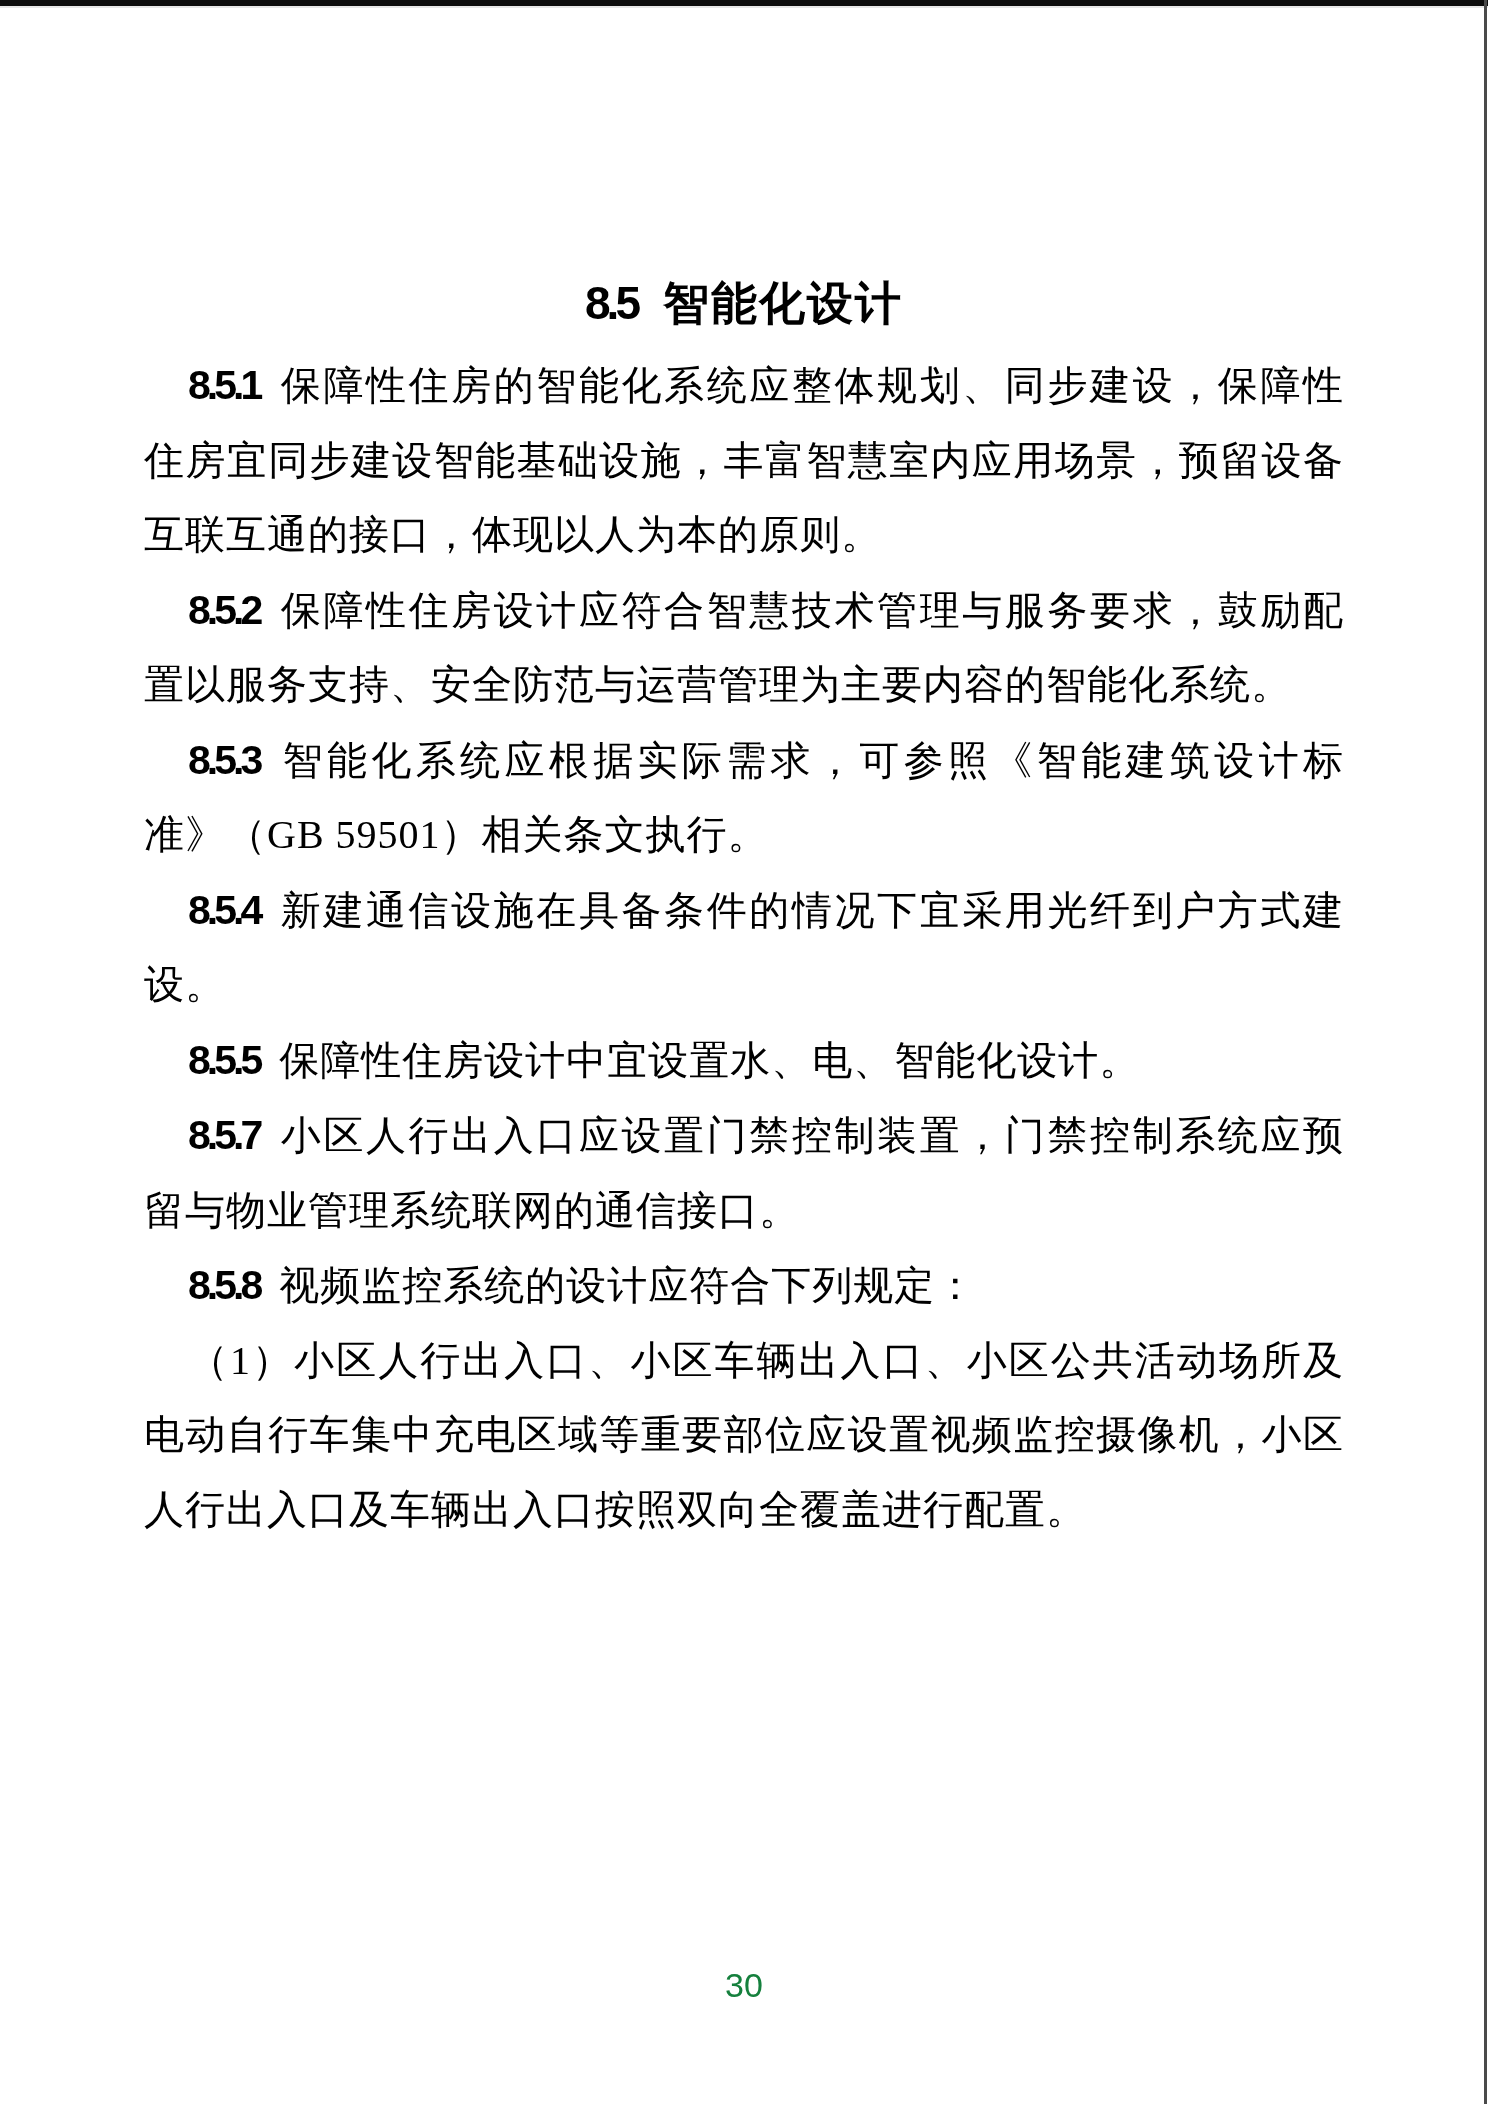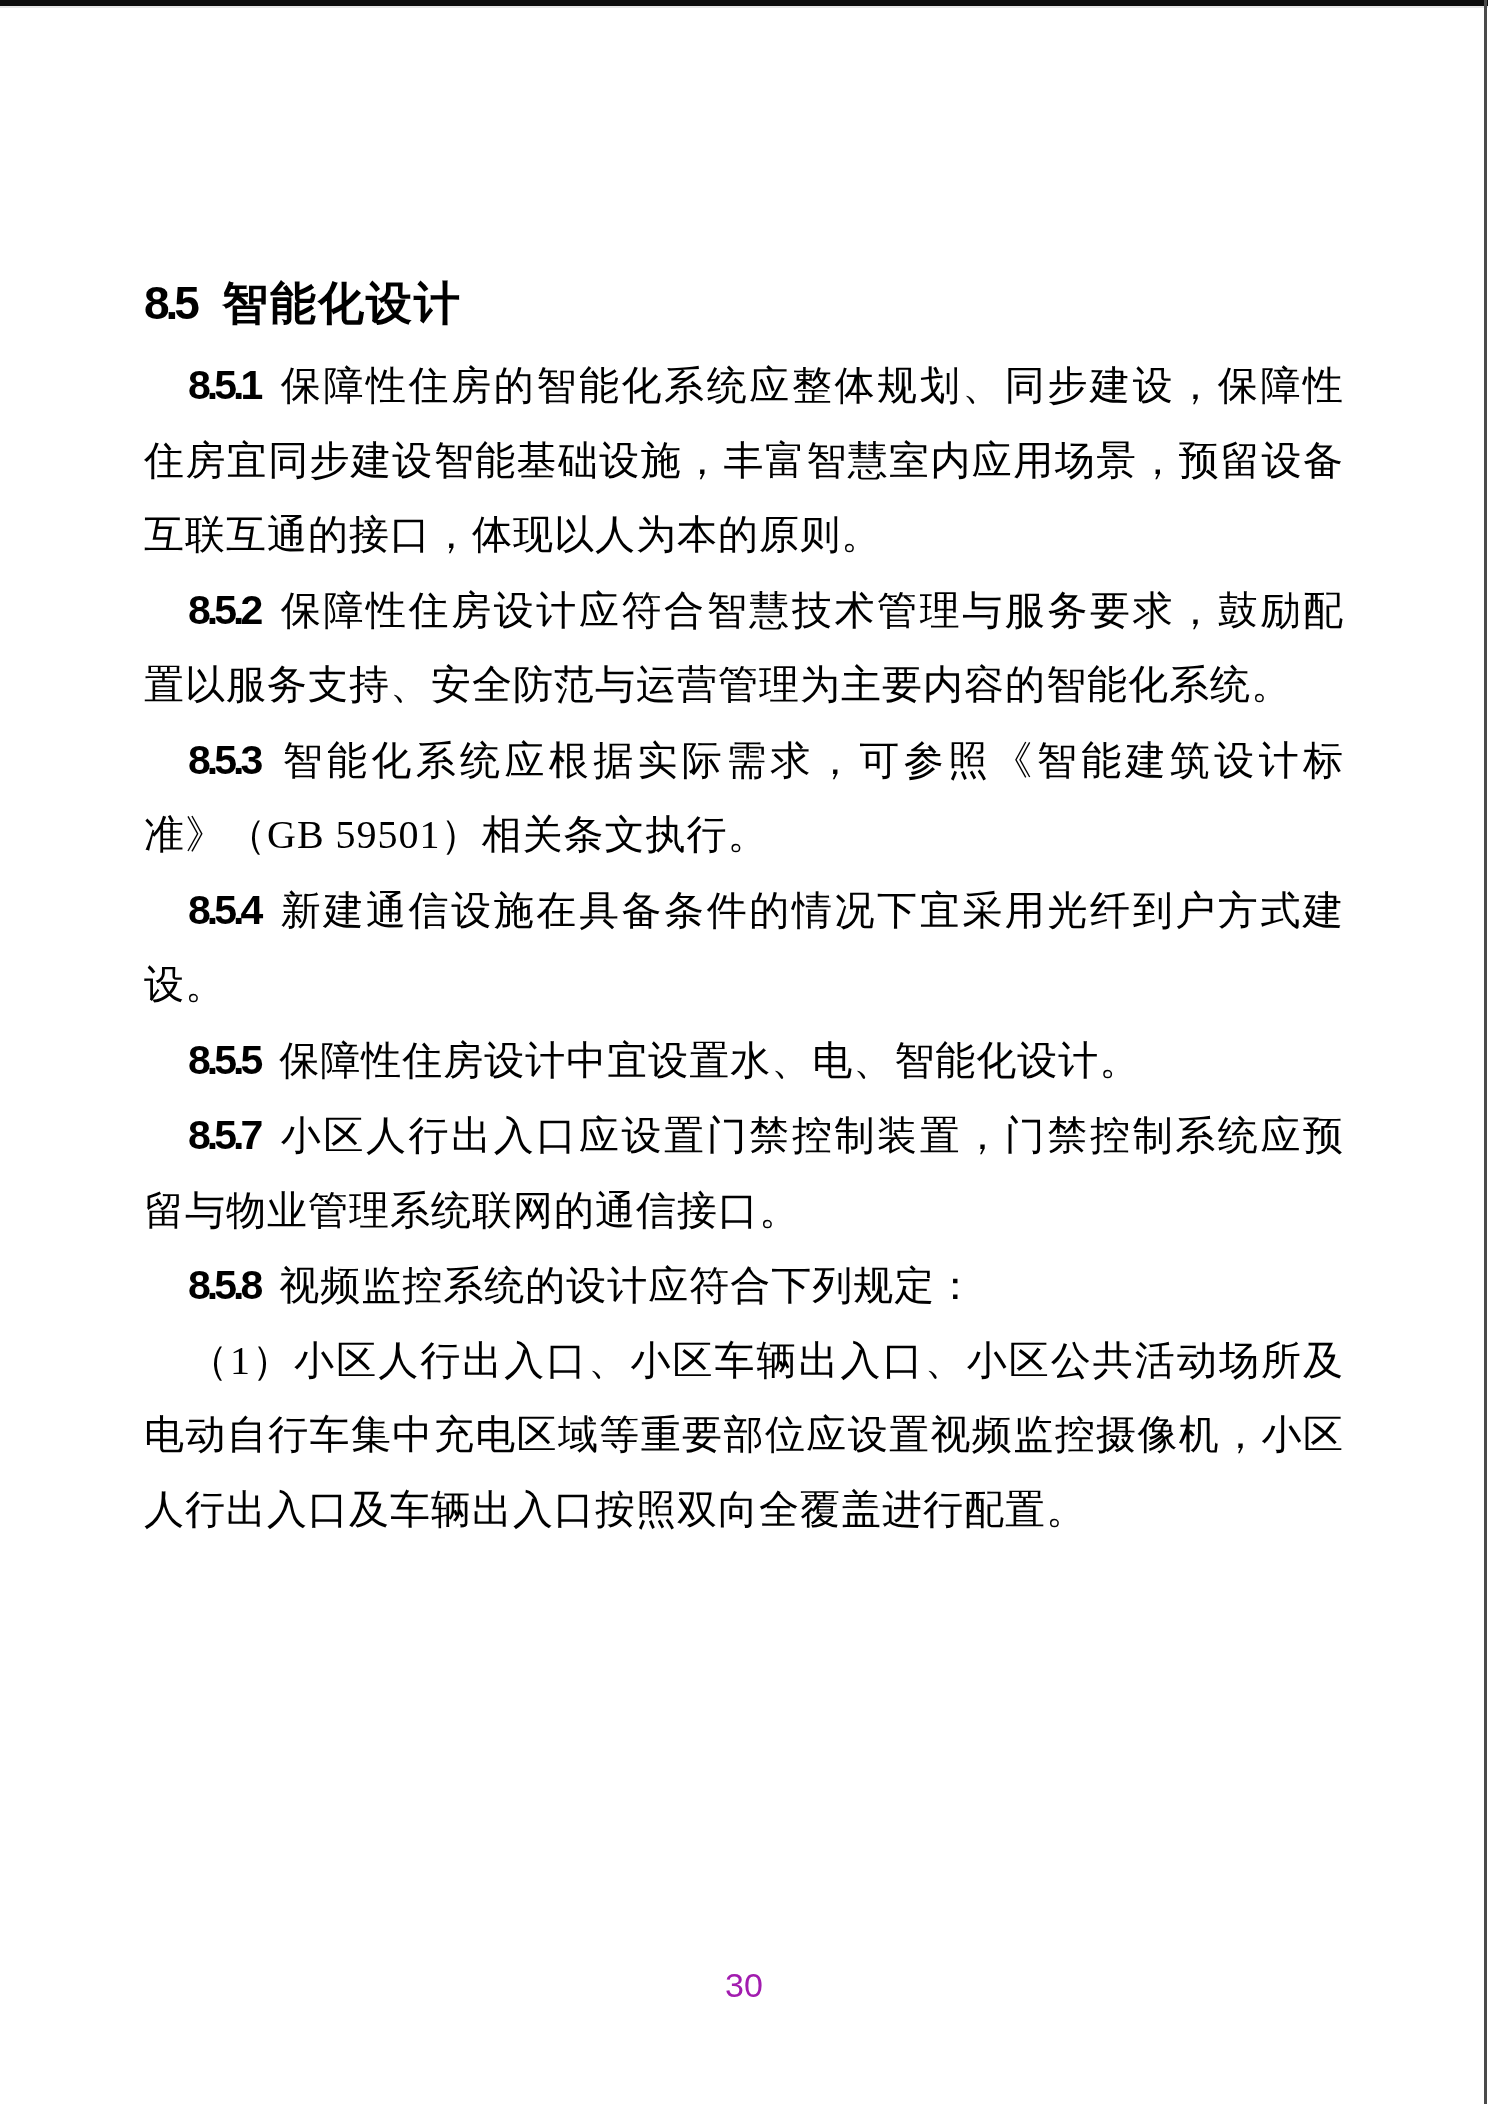--- a/index.html
+++ b/index.html
@@ -36,20 +36,21 @@
   .content {
     position: absolute;
     top: 0; left: 0;
     width: 100%;
     padding-top: 263px;
     box-sizing: border-box;
   }
   .doc-title {
     width: 1200px;
     margin: 0 auto 4px auto;
+    text-align: center;
     font-size: 46px;
     line-height: 80px;
     font-weight: 700;
     letter-spacing: 2px;
     white-space: nowrap;
   }
   .doc-title .sec-num {
     font-family: "Liberation Sans", "DejaVu Sans", sans-serif;
     font-weight: 700;
     letter-spacing: -4px;
@@ -77,21 +78,21 @@
   }
   .pnum:empty { margin-right: 0; }
   .page-number {
     position: absolute;
     top: 1966px;
     left: 0;
     width: 100%;
     text-align: center;
     font-family: "Liberation Sans", "DejaVu Sans", sans-serif;
     font-size: 34px;
-    color: #a21caf;
+    color: #15803d;
   }
 </style>
 </head>
 <body>
 
 <div class="scan-edge-top"></div>
 <div class="scan-edge-top-shadow"></div>
 <div class="scan-edge-right"></div>
 
 <div class="content">

